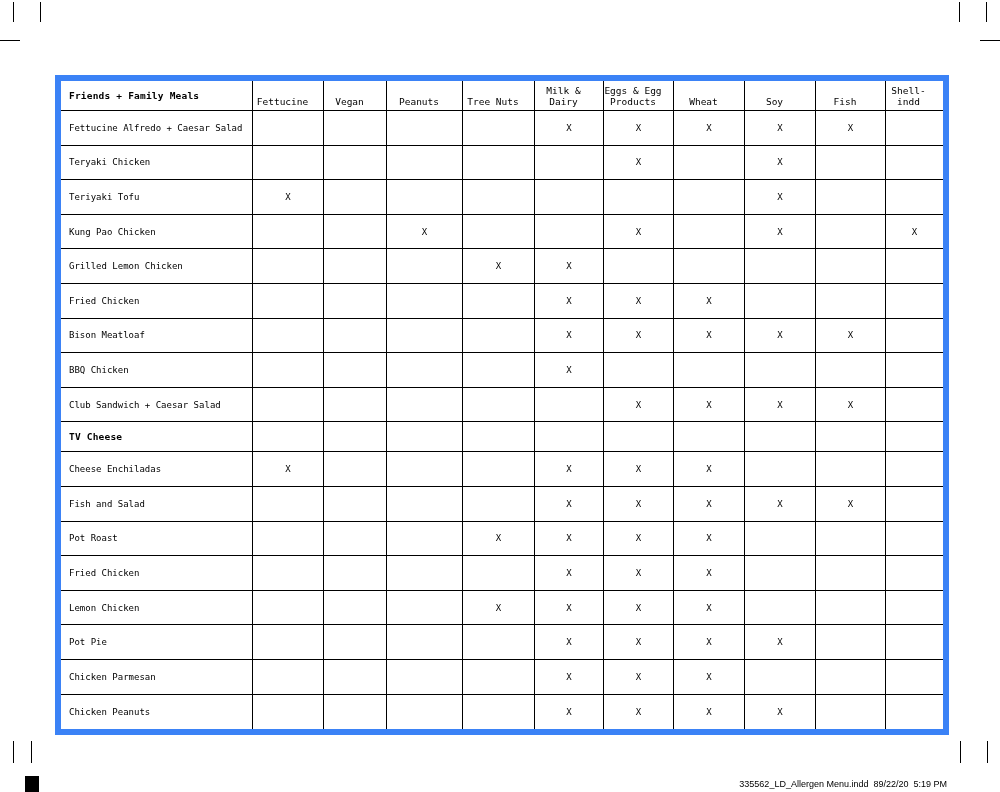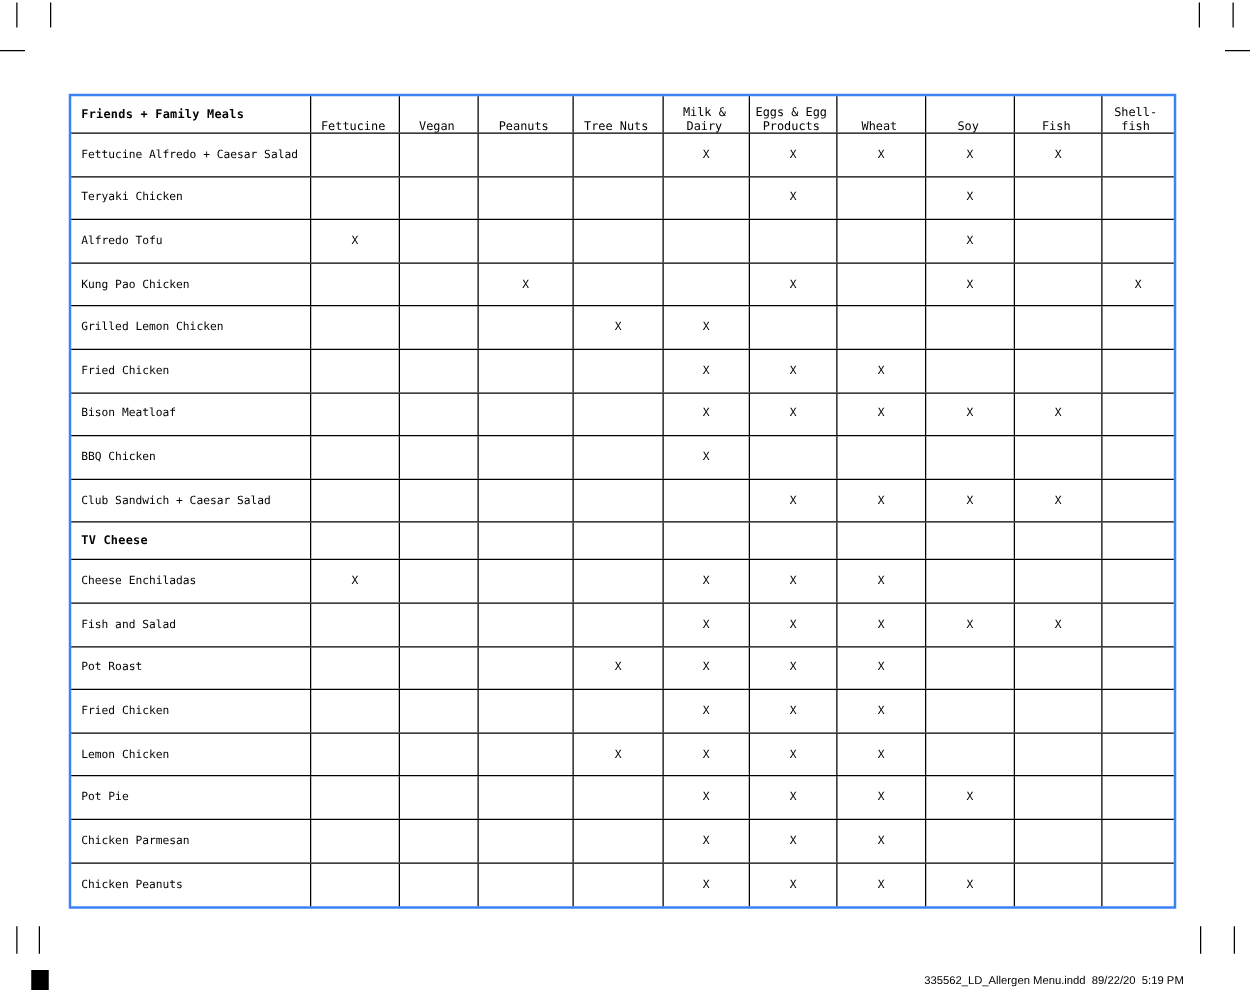--- a/index.html
+++ b/index.html
@@ -28,21 +28,21 @@
   .hcell{
     text-align:center;
     font-size:9.5px;
     line-height:1.18;
     white-space:pre-line;
     margin-top:41px;
   }
   .hcell.corner{visibility:hidden;}
 
   .tbl{
-    border:2px solid #3b82f6;
+    border:6px solid #3b82f6;
     width:882px;
   }
   .trow{
     display:grid;
     grid-template-columns:var(--cols);
     height:34.6px;
     border-bottom:1px solid #000;
     box-sizing:border-box;
   }
   .trow:last-child{border-bottom:none;}
@@ -96,21 +96,21 @@
         <div class="hcell">Peanuts</div>
         <div class="hcell">Tree Nuts</div>
         <div class="hcell">Milk &amp;
 Dairy</div>
         <div class="hcell">Eggs &amp; Egg
 Products</div>
         <div class="hcell">Wheat</div>
         <div class="hcell">Soy</div>
         <div class="hcell">Fish</div>
         <div class="hcell">Shell-
-fish</div>
+indd</div>
       </div>
     <div class="tbl">
       <div>
           <div class="trow section">
             <div class="cell label">Friends + Family Meals</div>
             <div class="cell"></div>
             <div class="cell"></div>
             <div class="cell"></div>
             <div class="cell"></div>
             <div class="cell"></div>
@@ -140,21 +140,21 @@
             <div class="cell"></div>
             <div class="cell"></div>
             <div class="cell"></div>
             <div class="cell">X</div>
             <div class="cell"></div>
             <div class="cell">X</div>
             <div class="cell"></div>
             <div class="cell"></div>
           </div>
           <div class="trow">
-            <div class="cell label">Alfredo Tofu</div>
+            <div class="cell label">Teriyaki Tofu</div>
             <div class="cell">X</div>
             <div class="cell"></div>
             <div class="cell"></div>
             <div class="cell"></div>
             <div class="cell"></div>
             <div class="cell"></div>
             <div class="cell"></div>
             <div class="cell">X</div>
             <div class="cell"></div>
             <div class="cell"></div>

